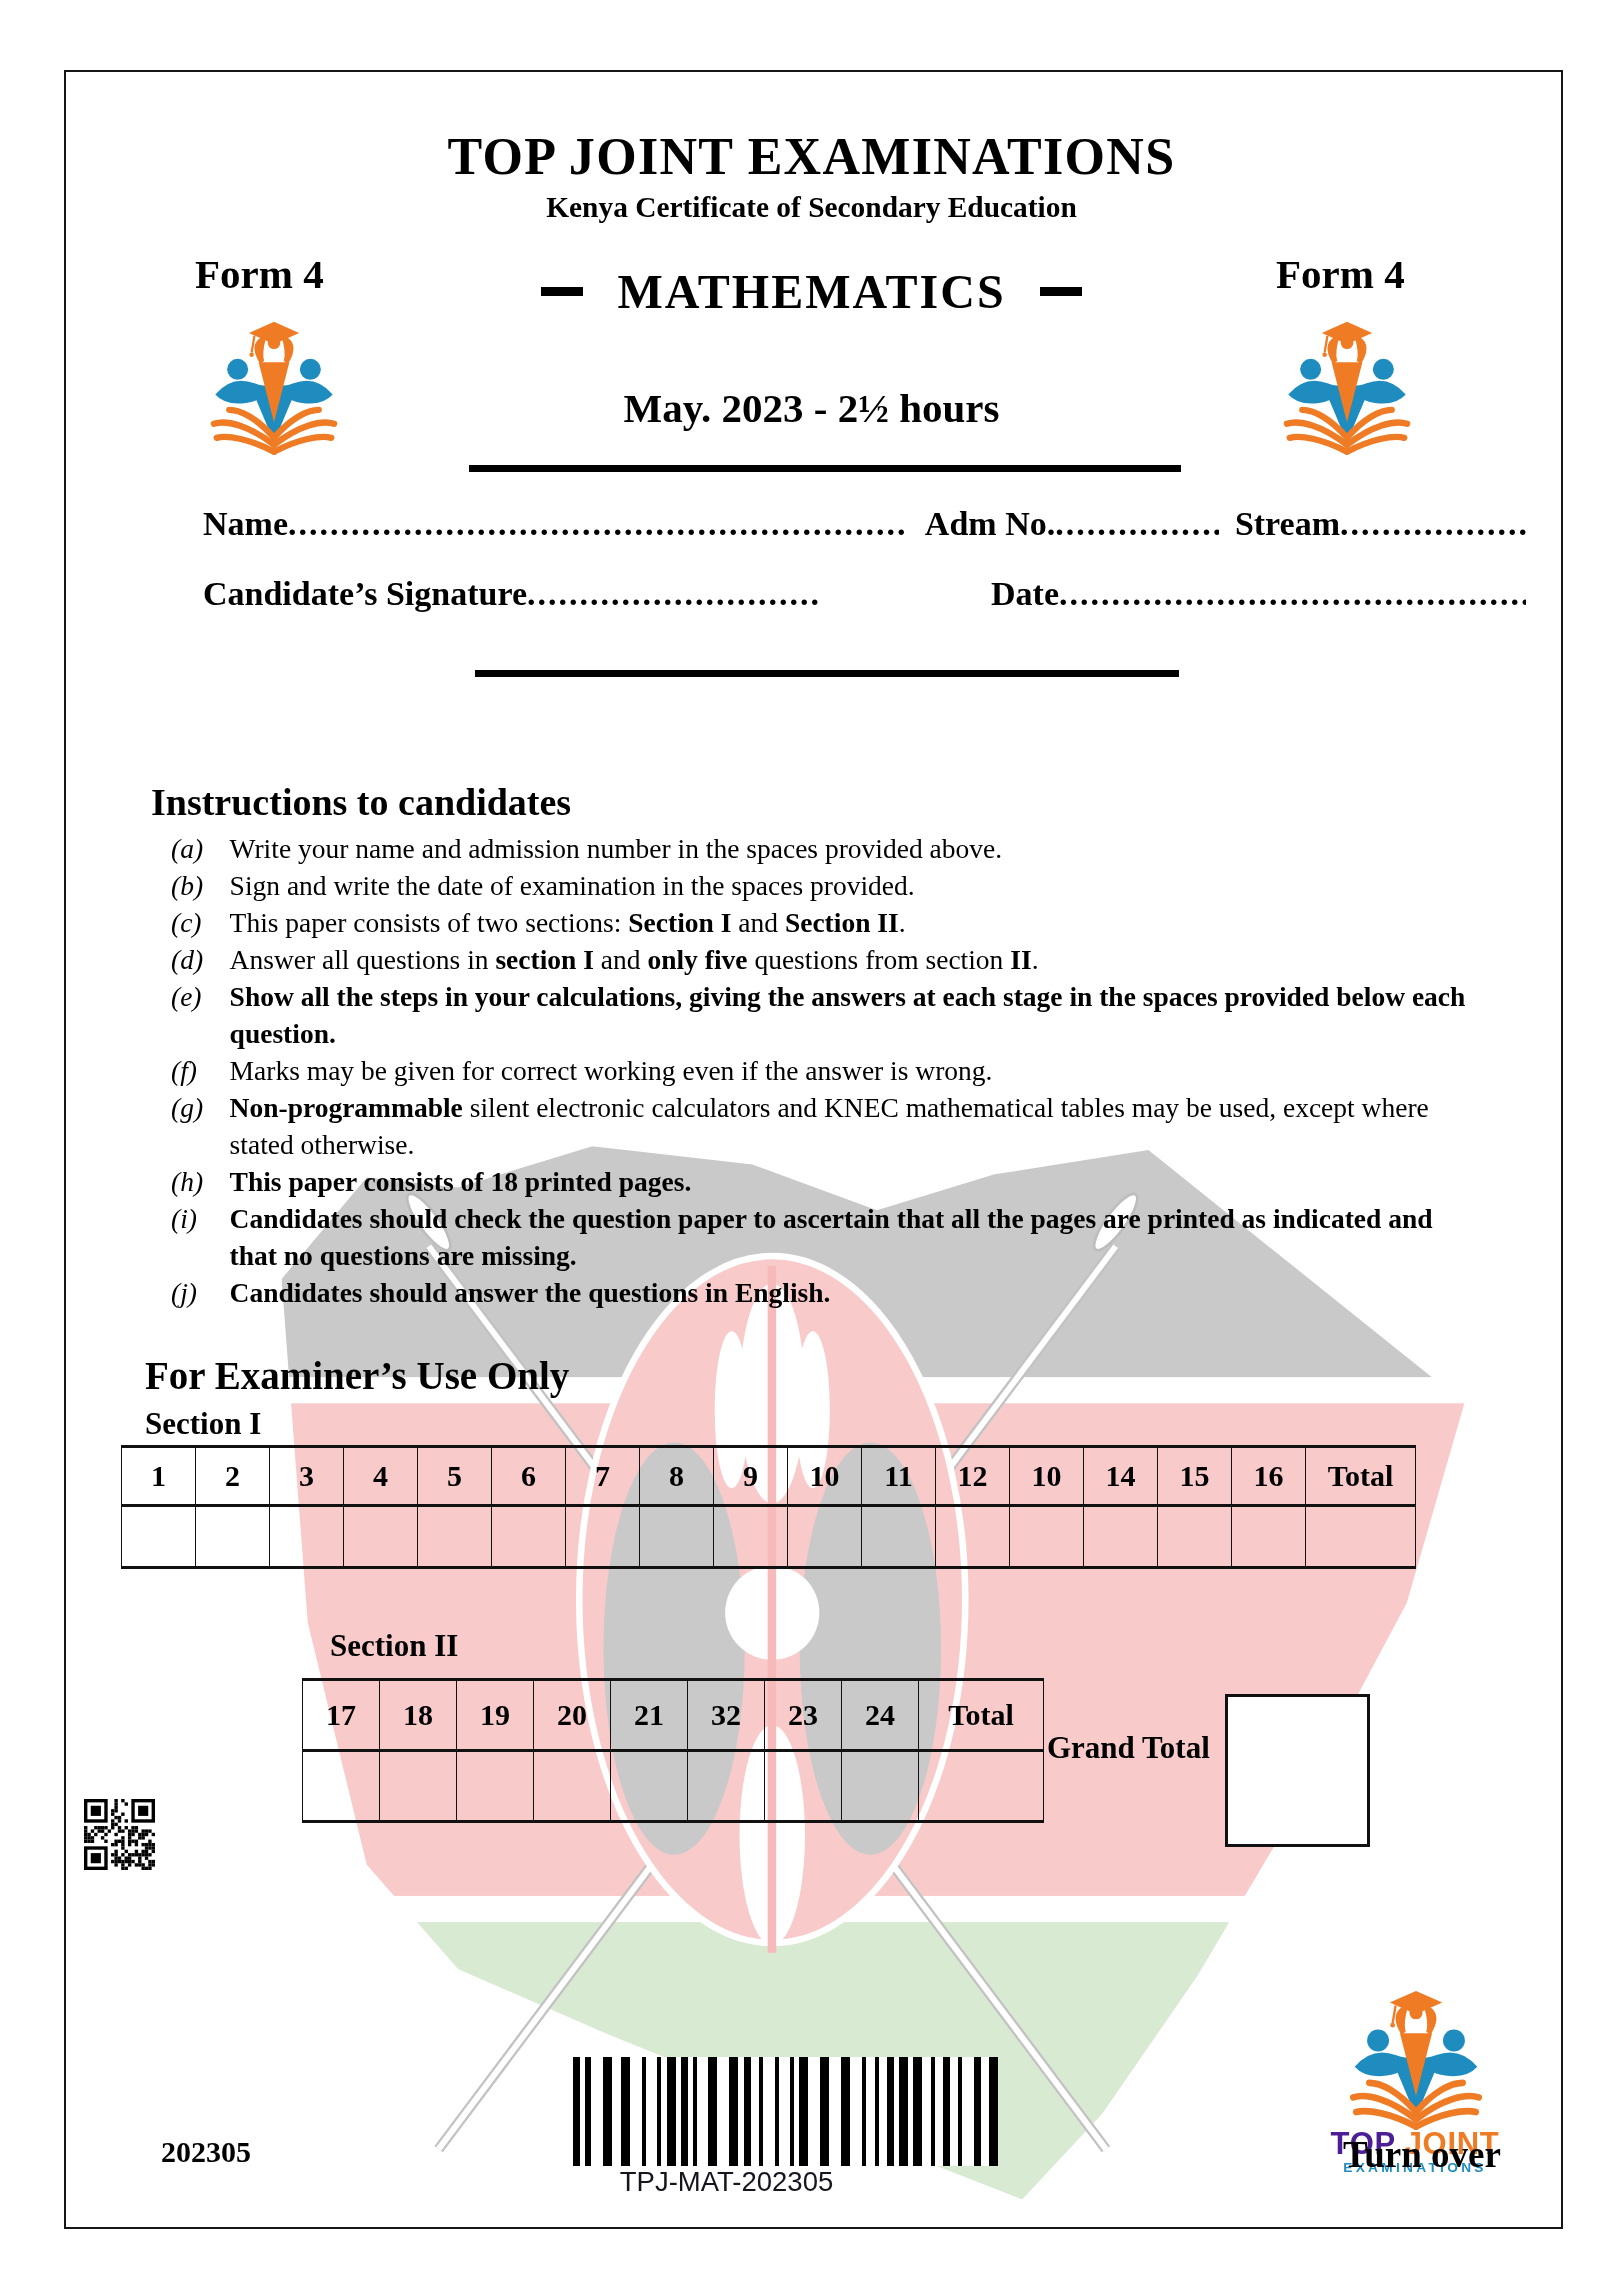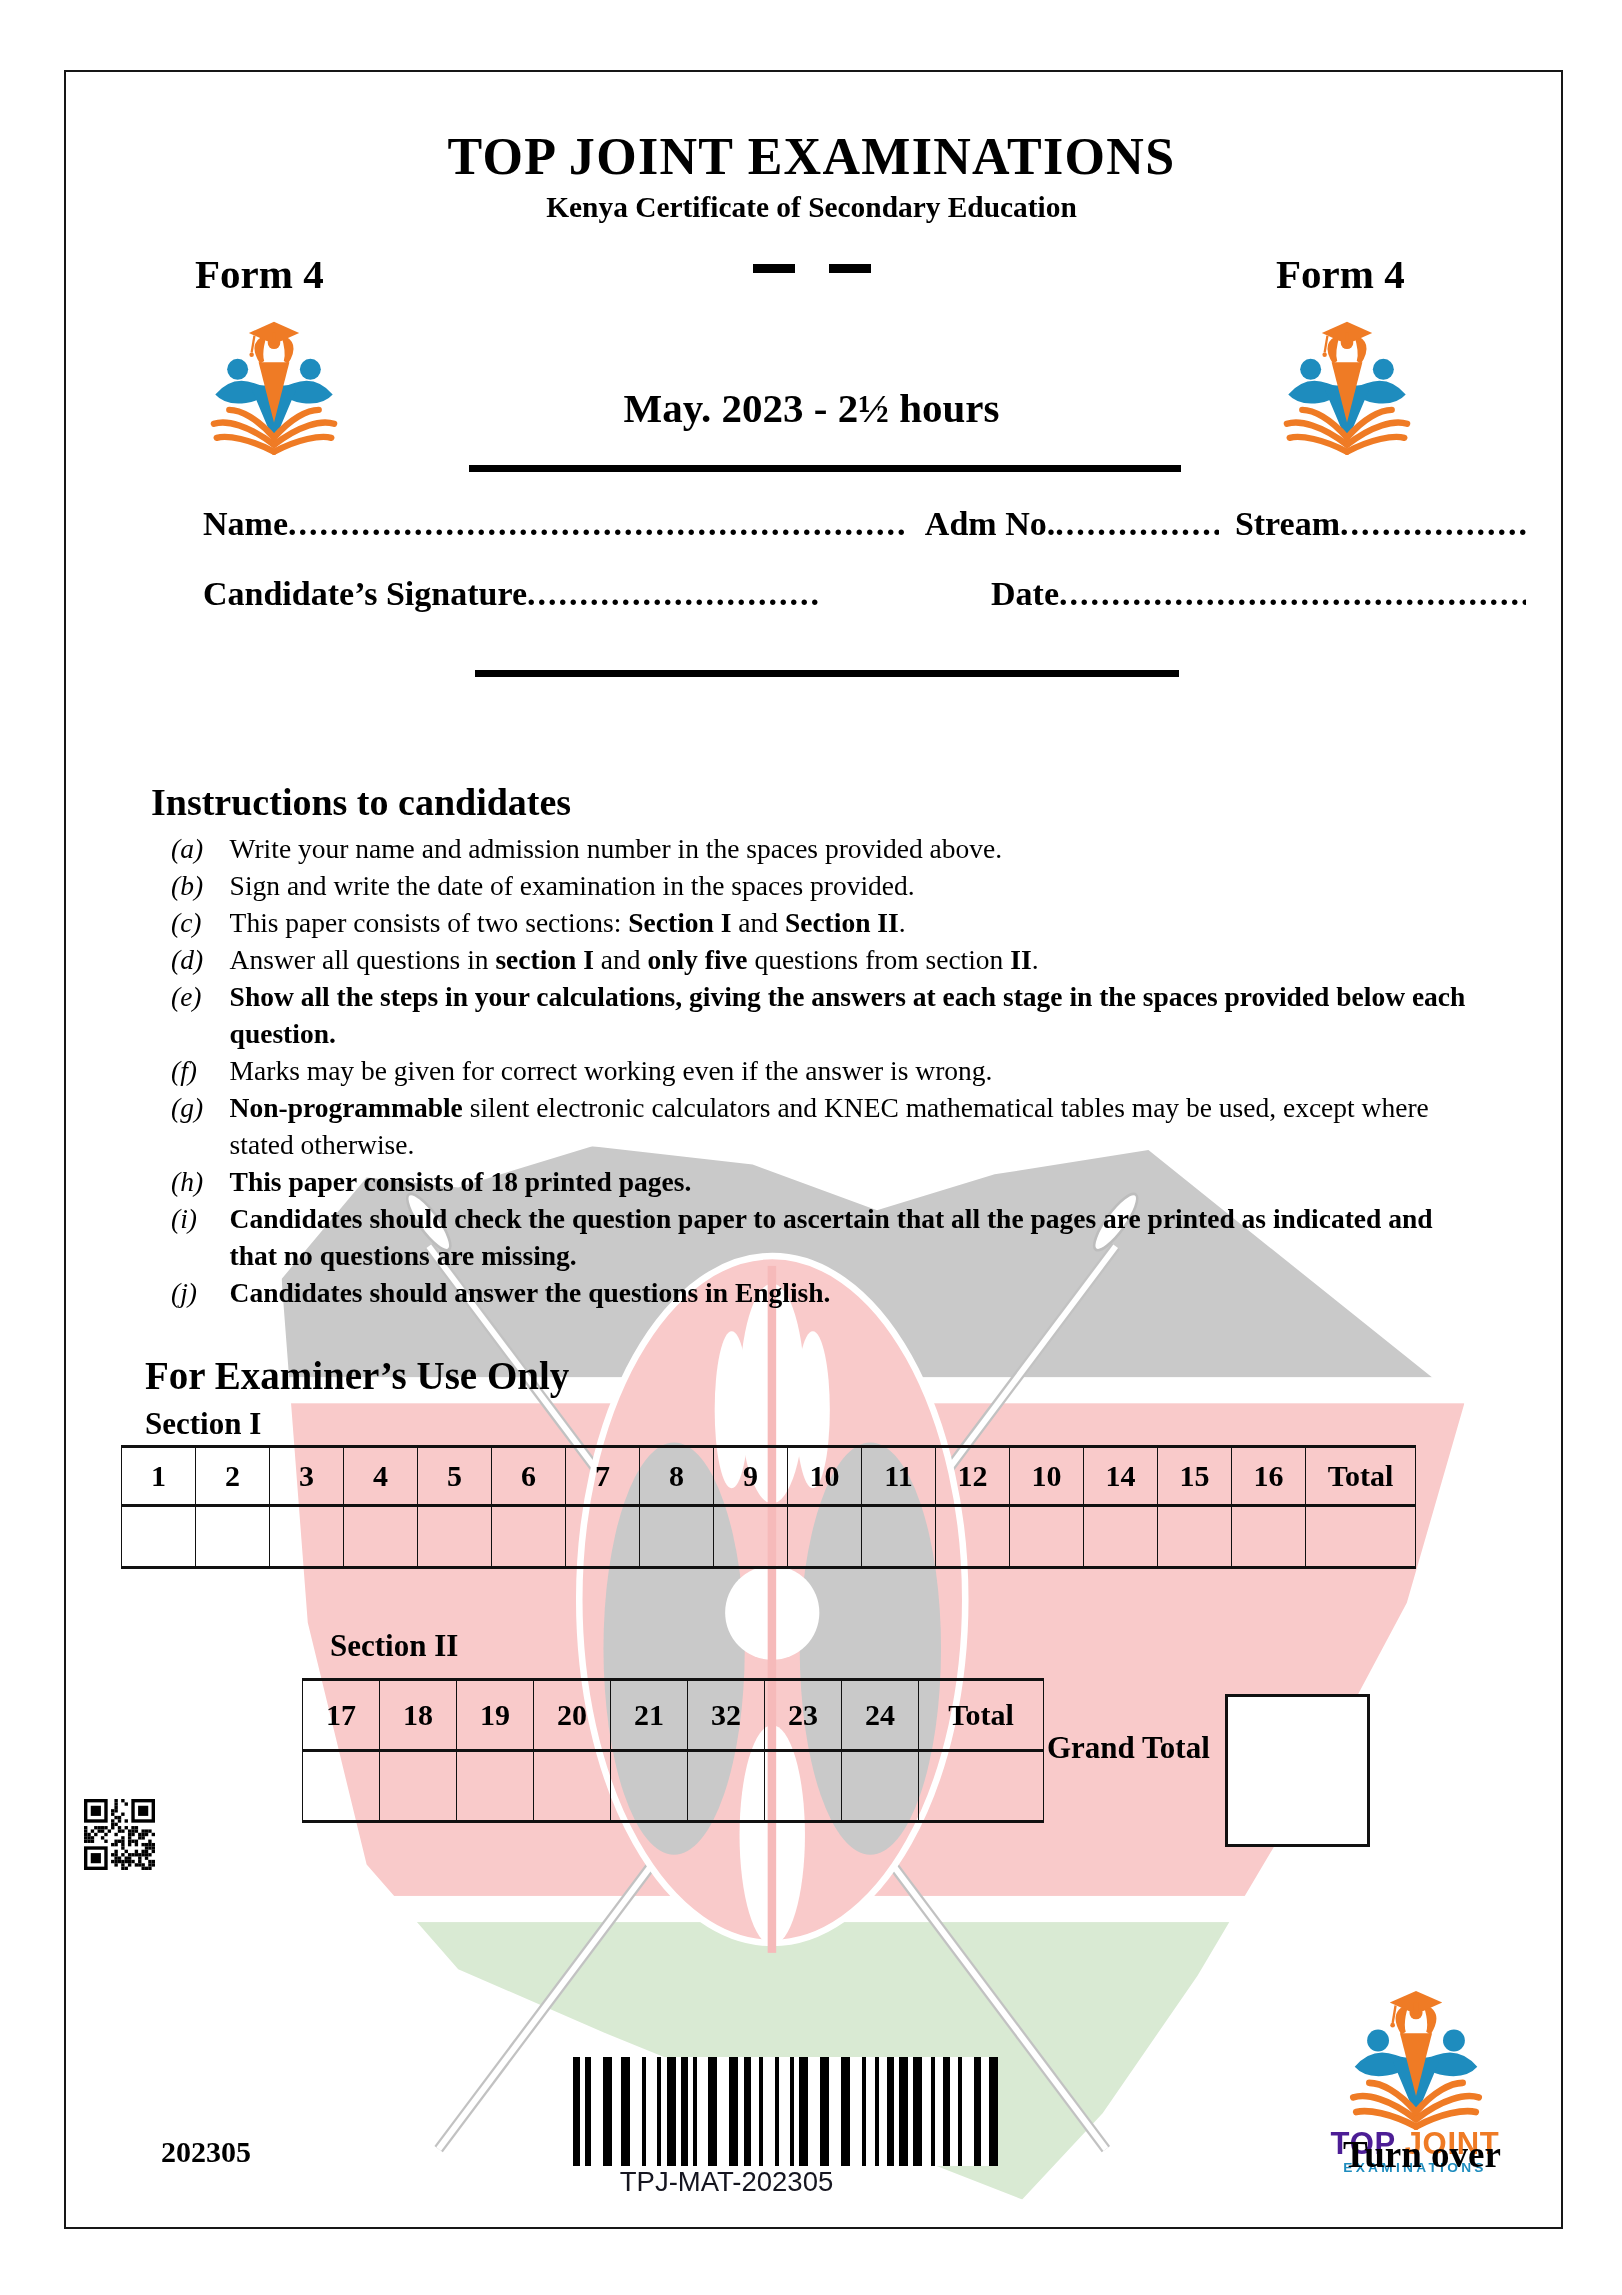--- a/index.html
+++ b/index.html
@@ -114,20 +114,21 @@
 
   <div class="content">
     <div class="abs page-border"></div>
 
     <div class="abs center title">TOP JOINT EXAMINATIONS</div>
     <div class="abs center subtitle">Kenya Certificate of Secondary Education</div>
     <div class="abs form4 left">Form 4</div>
     <div class="abs form4 right">Form 4</div>
     <div class="abs subjectrow">
       <span class="dash"></span>
+      <span class="subject">MATHEMATICS</span>
       <span class="dash"></span>
     </div>
     <div class="abs center session">May. 2023 - 2½ hours</div>
     <div class="abs rule1"></div>
     <span class="abs logo-slot logo-tl">
         <svg viewBox="0 0 100 98" xmlns="http://www.w3.org/2000/svg">
           <circle cx="24" cy="36" r="7.5" fill="#1E8CBE"></circle>
           <circle cx="76" cy="36" r="7.5" fill="#1E8CBE"></circle>
           <path d="M8,54 Q20,40 36,46 Q46,50 48,44 Q46,58 30,60 Q15,62 8,54 Z" fill="#1E8CBE"></path>
           <path d="M92,54 Q80,40 64,46 Q54,50 52,44 Q54,58 70,60 Q85,62 92,54 Z" fill="#1E8CBE"></path>

